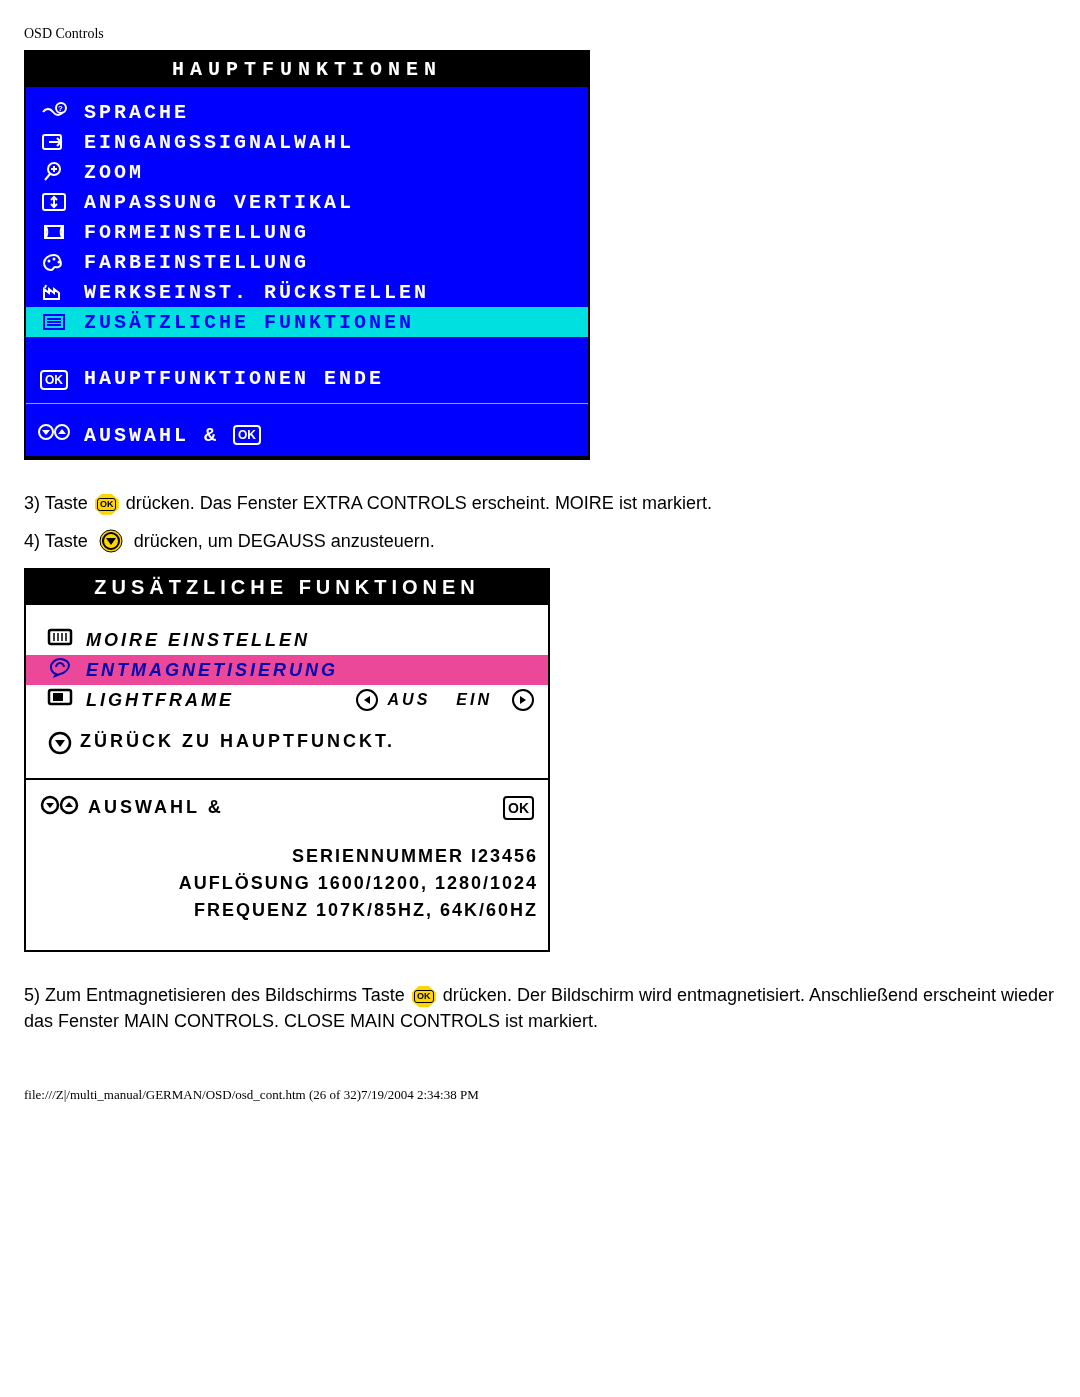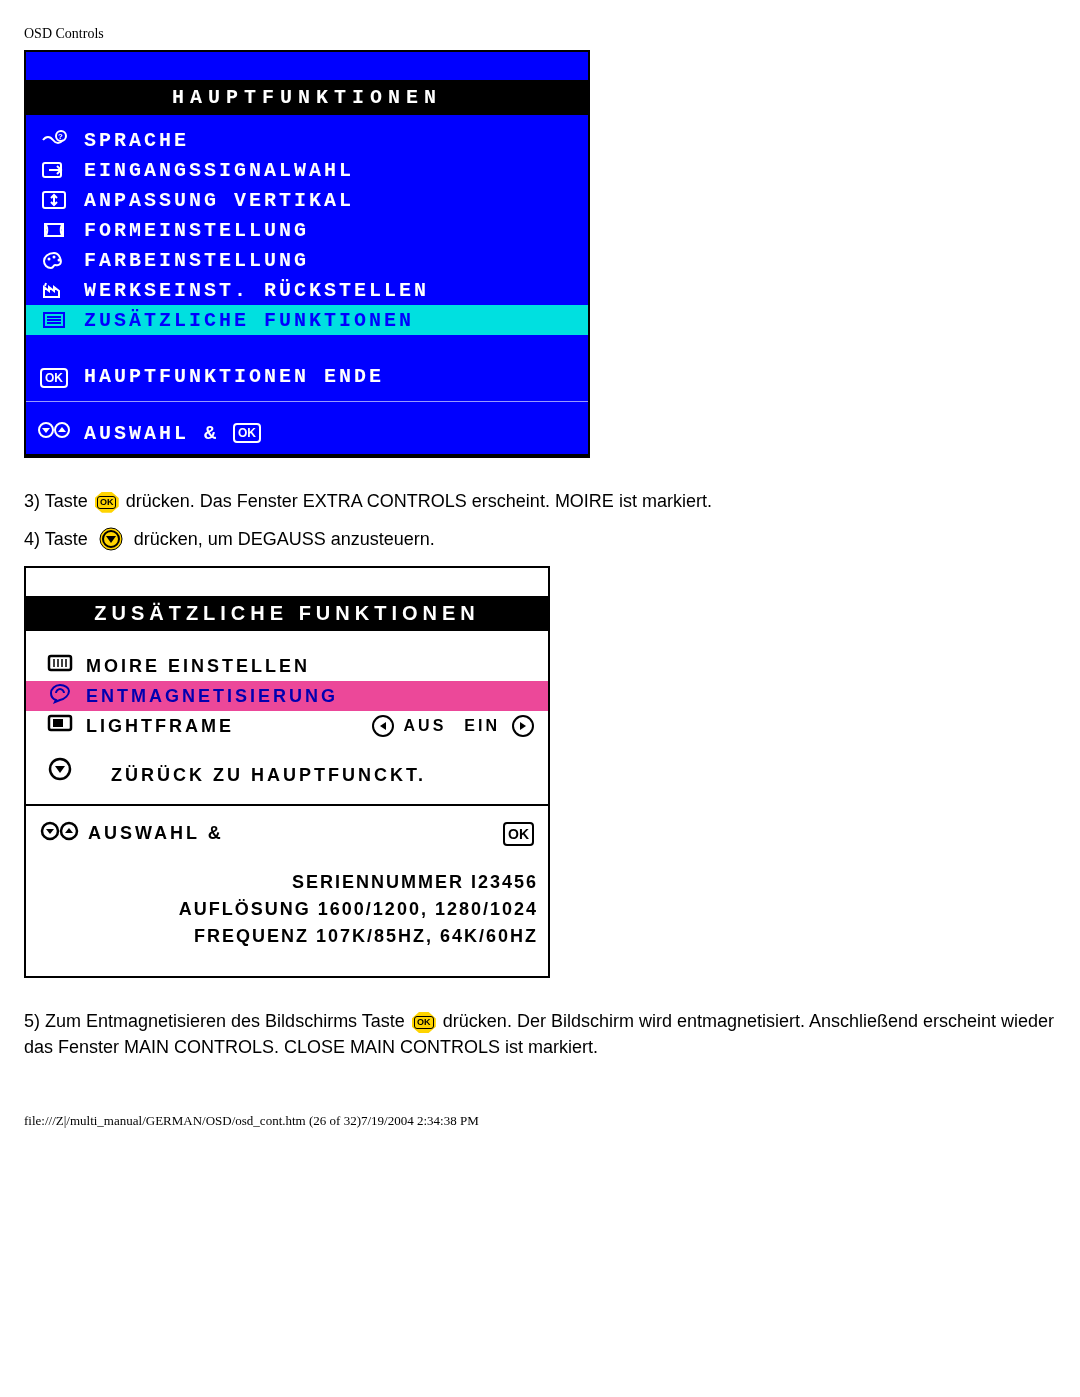--- a/index.html
+++ b/index.html
@@ -26,21 +26,20 @@
     font-family: "Courier New", monospace;
   }
   .osd-title {
     background: #000;
     color: #fff;
     text-align: center;
     font-weight: bold;
     letter-spacing: 6px;
     font-size: 20px;
     padding: 6px 0;
-    margin-top: 28px;
   }
   .osd-body {
     padding: 10px 0 0 0;
   }
   .osd-row {
     display: flex;
     align-items: center;
     height: 30px;
     padding: 0 10px 0 10px;
     color: #fff;
@@ -143,33 +142,33 @@
   .w-body { padding: 20px 0 10px 0; }
   .w-row {
     display:flex;
     align-items:center;
     height: 30px;
     padding: 0 14px;
     font-weight: bold;
     font-size: 18px;
     letter-spacing: 3px;
     color: #000;
+    font-style: italic;
   }
   .w-row.sel { background: #ec4899; color:#0000b0; }
   .w-row .icon { width:40px; flex:0 0 40px; text-align:center; font-size:22px;}
   .w-row .lbl { padding-left:6px; }
   .w-opt { margin-left:auto; display:flex; align-items:center; gap:4px; font-size:16px;}
   .w-row2 {
     display:flex;
-    align-items:flex-end;
+    align-items:flex-start;
     padding: 16px 14px 8px 14px;
     font-weight:bold;
     font-size:18px;
     letter-spacing:3px;
-    gap:31px;
   }
   .w-row2 .icon { width:40px; text-align:center;}
   .w-divider { border-top: 2px solid #000; margin: 10px 0 0 0;}
   .w-foot {
     display:flex;
     align-items:center;
     padding: 14px 14px;
     font-weight:bold;
     font-size:18px;
     letter-spacing:3px;
@@ -225,20 +224,29 @@
       <span class="lbl">SPRACHE</span>
     </div>
     <div class="osd-row">
       <span class="icon">
         <svg width="26" height="20">
             <rect x="2" y="3" width="18" height="14" stroke="#fff" stroke-width="2" fill="none" rx="2"></rect>
             <path d="M8 10h12m-4-4 4 4-4 4" stroke="#fff" stroke-width="2" fill="none"></path>
           </svg>
       </span>
       <span class="lbl">EINGANGSSIGNALWAHL</span>
+    </div>
+    <div class="osd-row">
+      <span class="icon">
+        <svg width="26" height="22">
+            <circle cx="13" cy="8" r="6" stroke="#fff" stroke-width="2" fill="none"></circle>
+            <path d="M10 8h6M13 5v6M9 13l-5 6" stroke="#fff" stroke-width="2"></path>
+          </svg>
+      </span>
+      <span class="lbl">ZOOM</span>
     </div>
     <div class="osd-row">
       <span class="icon">
         <svg width="26" height="20">
             <rect x="2" y="2" width="22" height="16" stroke="#fff" stroke-width="2" fill="none" rx="2"></rect>
             <path d="M13 5v10m-3-7 3-3 3 3m-6 4 3 3 3-3" stroke="#fff" stroke-width="2" fill="none"></path>
           </svg>
       </span>
       <span class="lbl">ANPASSUNG VERTIKAL</span>
     </div>
@@ -347,21 +355,21 @@
             <rect x="3" y="3" width="22" height="14" stroke="#000" stroke-width="2.5" fill="none" rx="2"></rect>
             <rect x="7" y="6" width="10" height="8" fill="#000"></rect>
           </svg>
       </span>
       <span class="lbl">LIGHTFRAME</span>
       <span class="w-opt">
         <span class="circ">
             <span class="tri-left"></span>
           </span>
         <span style="margin:0 6px">AUS</span>
-        <span style="margin:0 8px">EIN</span>
+        <span style="margin:0 16px">EIN</span>
         <span class="circ">
             <span class="tri-right"></span>
           </span>
       </span>
     </div>
     <div class="w-row2">
       <span class="icon">
         <svg width="24" height="24">
             <circle cx="12" cy="12" r="10" stroke="#000" stroke-width="2.5" fill="none"></circle>
             <path d="M7 9l5 7 5-7z" fill="#000"></path>

